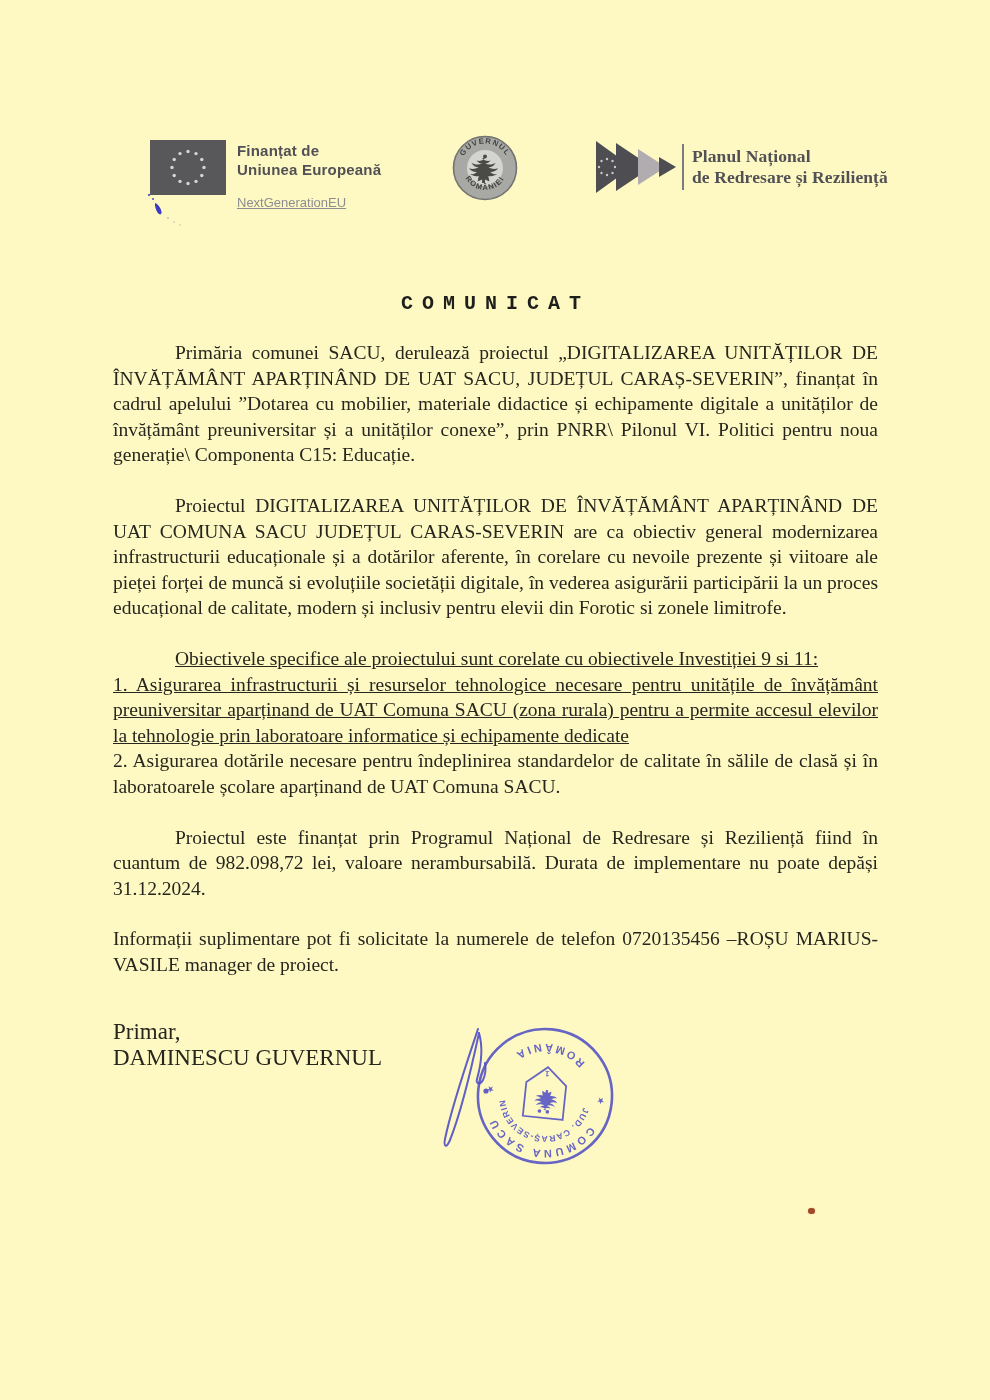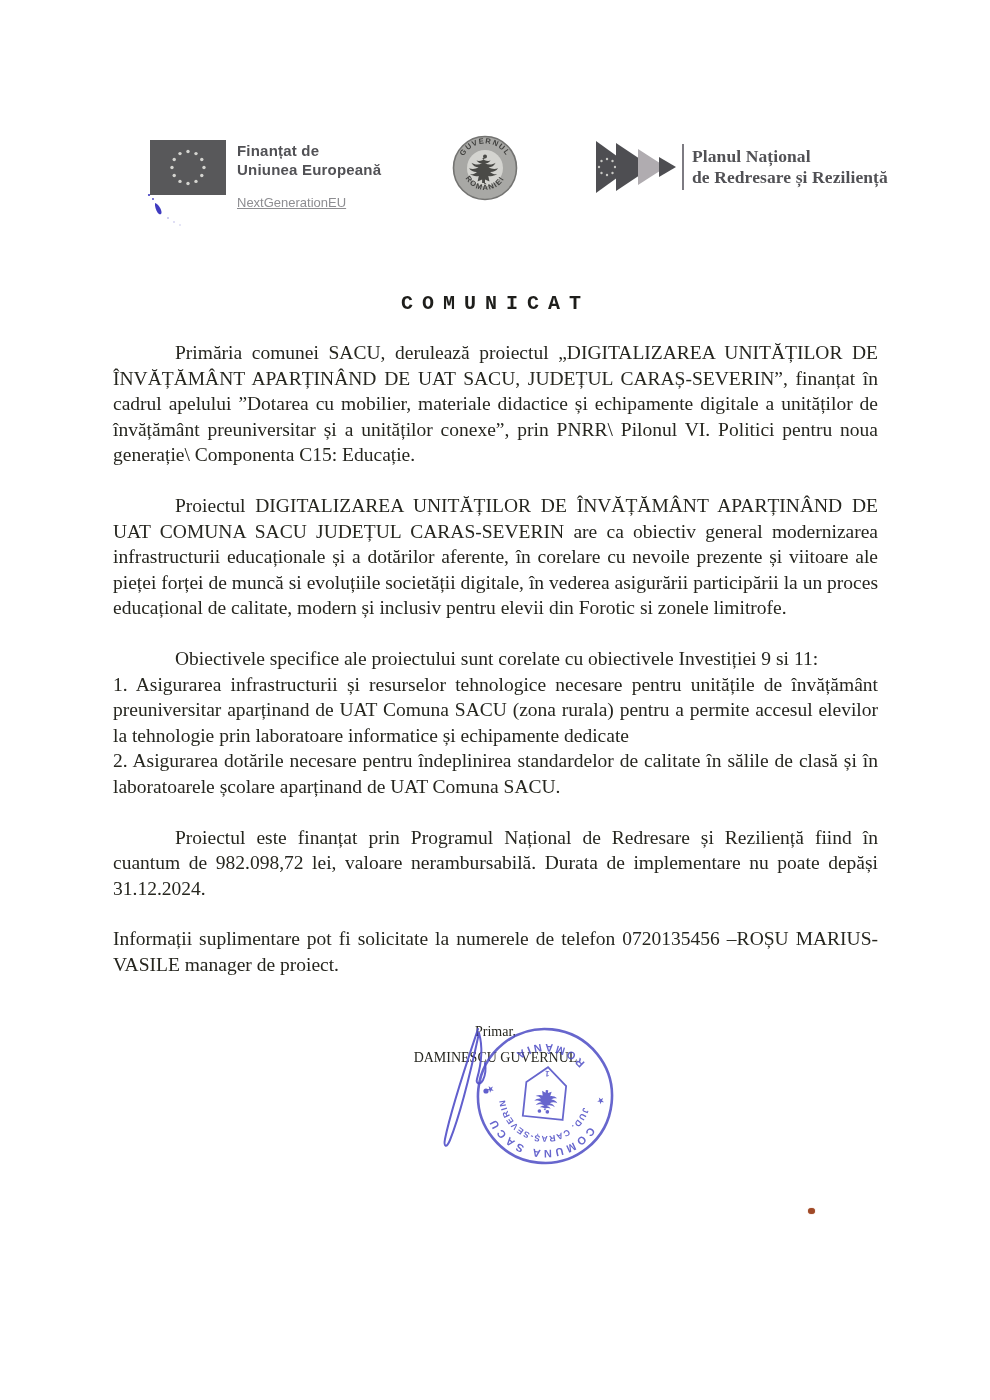--- a/index.html
+++ b/index.html
@@ -1,39 +1,39 @@
 <!DOCTYPE html>
 <html><head>
 <meta charset="utf-8">
 <style>
   html,body{margin:0;padding:0;background:#e9e9e6;}
   .page{
     position:relative;width:990px;height:1400px;margin:0 auto;
-    background:#ffffff;overflow:hidden;
+    background:#fef9c3;overflow:hidden;
     font-family:"Liberation Serif",serif;color:#26261f;
   }
   
   .eu-logo{position:absolute;left:150px;top:140px;display:flex;gap:11px;}
   .eu-flag{display:block;}
   .eu-text{font-family:"Liberation Sans",sans-serif;padding-top:1px;}
   .eu-text .b{font-size:15px;font-weight:bold;color:#515155;line-height:19px;letter-spacing:.2px;}
   .eu-text .l{font-size:13px;color:#8d8d91;line-height:19px;margin-top:14px;text-decoration:underline;}
   .gov-seal{position:absolute;left:451px;top:134px;}
   .pnrr{position:absolute;left:596px;top:141px;display:flex;align-items:center;}
   .pnrr-divider{width:2px;height:46px;background:#7d7b82;margin:0 8px 0 4px;}
   .pnrr-text{font-family:Liberation Serif, serif;font-size:17.5px;font-weight:bold;
              color:#515155;line-height:21.5px;letter-spacing:.1px;}
   
   .doc{position:absolute;left:113px;top:292px;width:765px;}
   .doc-title{font-size:20px;font-weight:bold;letter-spacing:.45em;text-align:center;
              margin:0 0 25px;color:#1e1e1b;font-family:Liberation Mono, monospace;}
   .doc p{margin:0 0 25px;text-align:justify;font-size:19.5px;line-height:25.6px;}
   .doc p.indent{text-indent:62px;}
-  .doc p.tight{margin-bottom:0;}
-  .sig-block{margin-top:42px;text-align:center;font-size:14px;line-height:26px;}
+  .doc p.tight{margin-bottom:0;text-decoration:underline;}
+  .sig-block{margin-top:42px;font-size:23px;line-height:26px;}
   
   .stamp{position:absolute;left:469px;top:1020px;transform:rotate(186deg);opacity:.85;}
   .signature{position:absolute;left:436px;top:1021px;opacity:.9;}
   .ink-mark{position:absolute;left:144px;top:190px;}
   .red-dot{position:absolute;left:808px;top:1208px;width:7px;height:6px;border-radius:50%;
            background:#a04a28;box-shadow:0 0 1px #b86a45;}
 </style>
 </head>
 <body>
 

